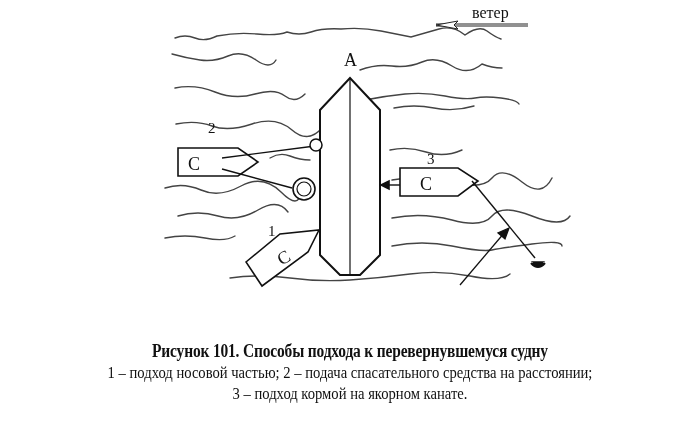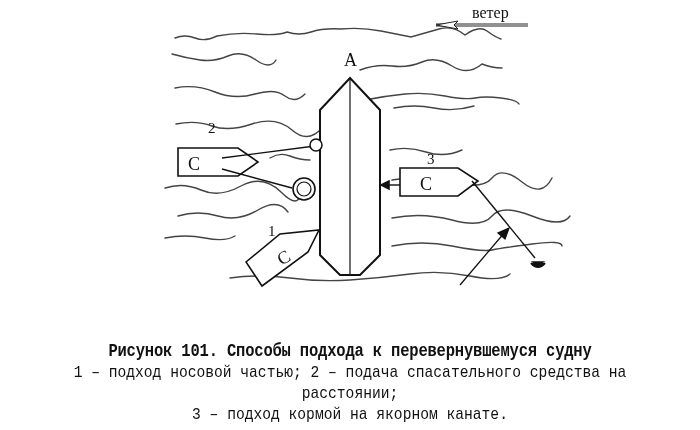--- a/index.html
+++ b/index.html
@@ -1,19 +1,19 @@
 <!DOCTYPE html>
 <html><head>
 <meta charset="utf-8">
 <style>
   html, body { margin: 0; padding: 0; background: #ffffff; }
   body { width: 700px; height: 430px; position: relative; overflow: hidden; font-family: "Liberation Serif", serif; color: #111; }
   #figure { position: absolute; left: 0; top: 0; width: 700px; height: 300px; }
   .lbl { font-family: "Liberation Serif", serif; fill: #111; }
-  #caption { position: absolute; left: 0; top: 340px; width: 700px; text-align: center; font-family: Liberation Mono, monospace; }
+  #caption { position: absolute; left: 0; top: 340px; width: 700px; text-align: center; font-family: Liberation Serif, serif; }
   .cap-title { font-weight: bold; font-size: 18px; line-height: 22px; letter-spacing: -0.2px; transform: scaleX(0.86); transform-origin: center; }
   .cap-line { font-size: 17px; line-height: 21px; transform: scaleX(0.86); transform-origin: center; }
 </style>
 </head>
 <body>
 
 <svg id="figure" viewBox="0 0 700 300" xmlns="http://www.w3.org/2000/svg">
 
   <g fill="none" stroke="#444" stroke-width="1.4" stroke-linecap="round">
     <path d="M175 38 q10 -4 20 0 t22 -2 q20 -4 40 -2 t30 -2 q12 4 24 0 t30 -3 q20 -2 40 2 t30 6 q14 -4 28 -8 t26 6 q14 -10 22 -4 t14 8"></path>

